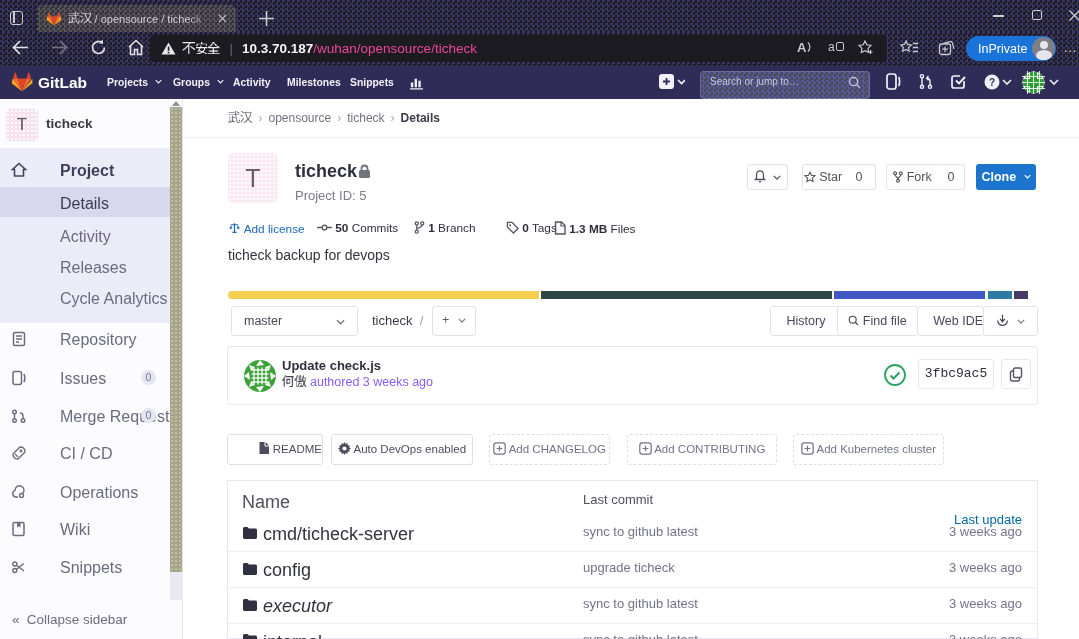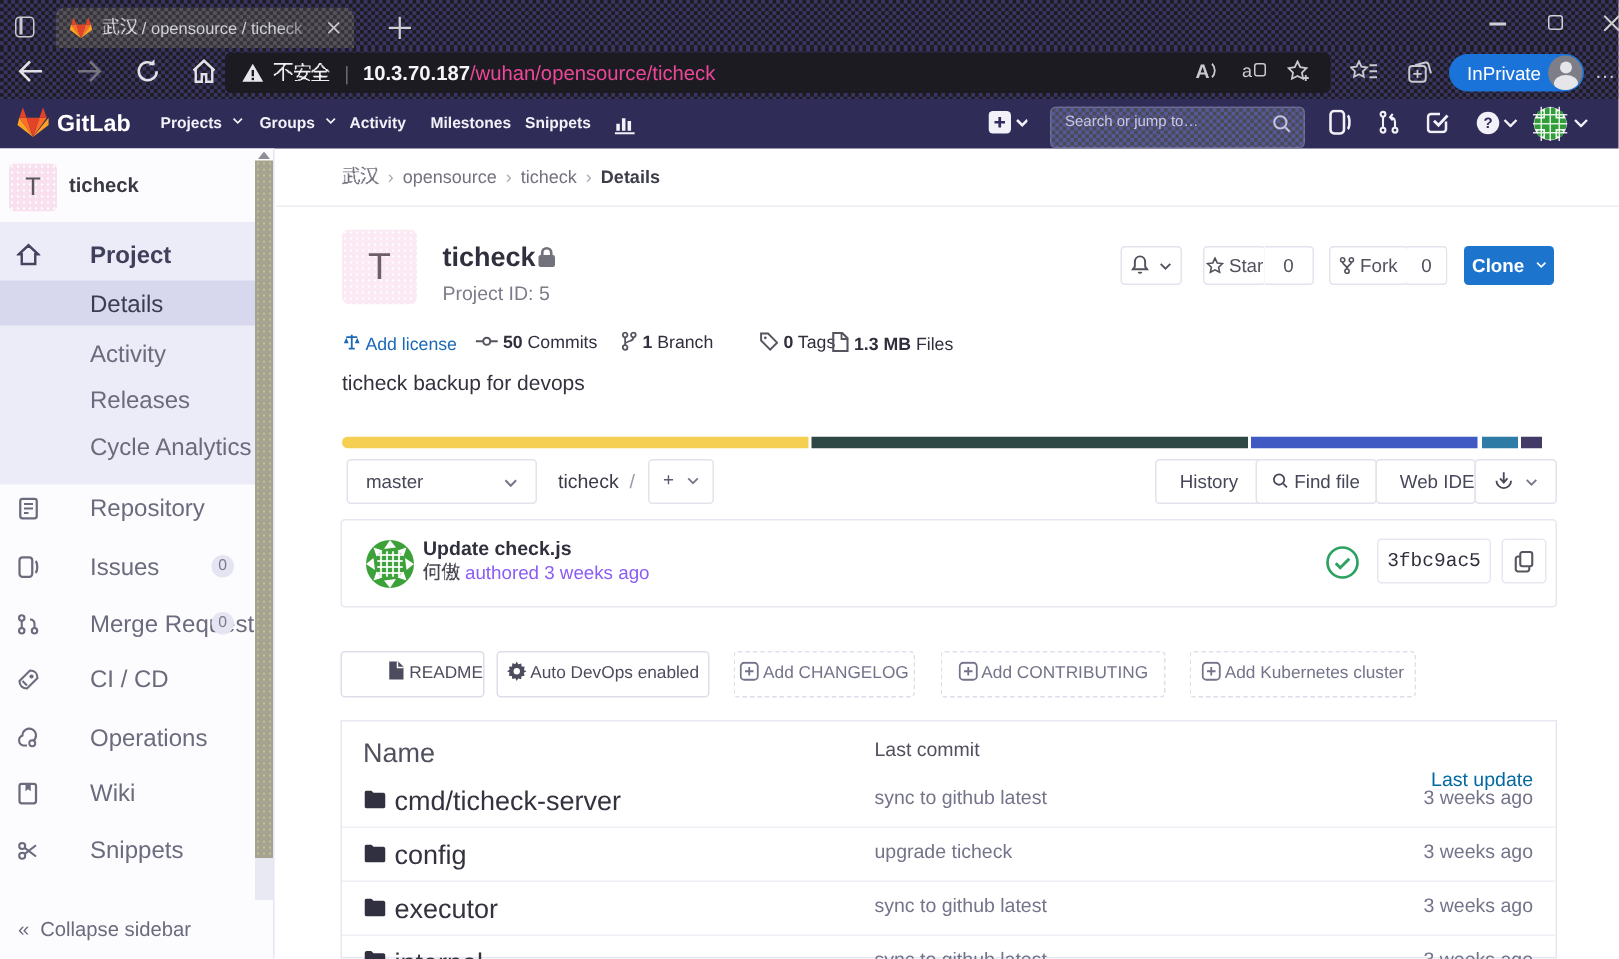--- a/index.html
+++ b/index.html
@@ -517,21 +517,21 @@
       <path d="M0 1.5C0 .7.7 0 1.5 0h3L6 1.5h6.5c.8 0 1.5.7 1.5 1.5v7.5c0 .8-.7 1.5-1.5 1.5h-11C.7 12 0 11.3 0 10.5z" fill="#303040"></path>
     </svg>
   <div class="tname" style="top:79px;">config</div>
   <div class="tcommit" style="top:79px;">upgrade ticheck</div>
   <div class="tdate" style="top:79px;">3 weeks ago</div>
   <div class="trow" style="top:106px;"></div>
 
   <svg class="folder" style="top:118px" viewBox="0 0 14 12">
       <path d="M0 1.5C0 .7.7 0 1.5 0h3L6 1.5h6.5c.8 0 1.5.7 1.5 1.5v7.5c0 .8-.7 1.5-1.5 1.5h-11C.7 12 0 11.3 0 10.5z" fill="#303040"></path>
     </svg>
-  <div class="tname" style="top:115px;">executor</div>
+  <div class="tname" style="top:115px;font-style:italic;">executor</div>
   <div class="tcommit" style="top:115px;">sync to github latest</div>
   <div class="tdate" style="top:115px;">3 weeks ago</div>
   <div class="trow" style="top:142px;"></div>
 
   <svg class="folder" style="top:153px" viewBox="0 0 14 12">
       <path d="M0 1.5C0 .7.7 0 1.5 0h3L6 1.5h6.5c.8 0 1.5.7 1.5 1.5v7.5c0 .8-.7 1.5-1.5 1.5h-11C.7 12 0 11.3 0 10.5z" fill="#303040"></path>
     </svg>
   <div class="tname" style="top:151px;">internal</div>
   <div class="tcommit" style="top:151px;">sync to github latest</div>
   <div class="tdate" style="top:151px;">3 weeks ago</div>

